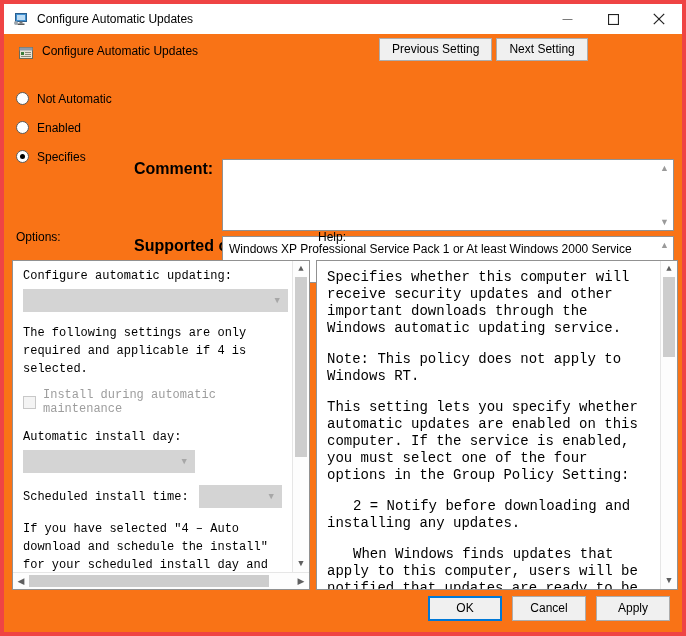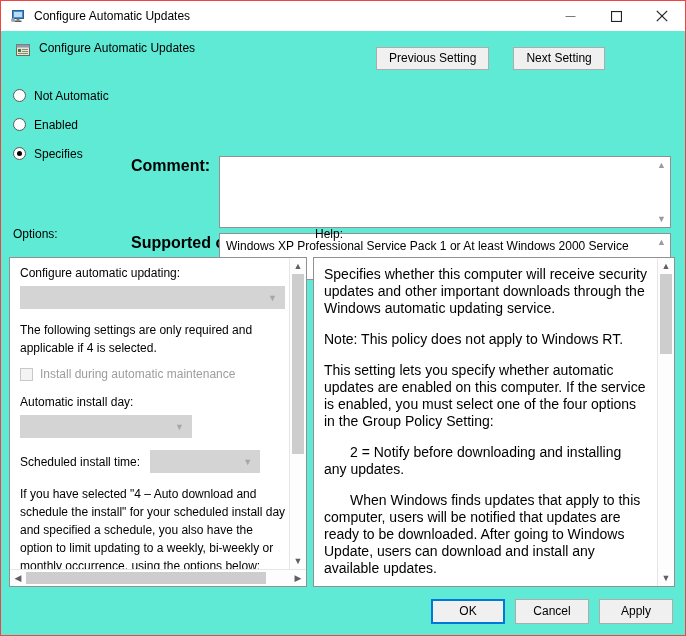--- a/index.html
+++ b/index.html
@@ -12,22 +12,22 @@
     background: #f0f0f0;
     font-family: "Liberation Sans", sans-serif;
     font-size: 12px;
     color: #000;
     overflow: hidden;
     position: relative;
   }
   .window {
     position: absolute;
     inset: 0;
-    background: #5eead4;
-    border: 1px solid #ef4444;
+    background: #f97316;
+    border: 4px solid #ef4444;
     box-sizing: border-box;
     display: flex;
     flex-direction: column;
   }
 
   
   .titlebar {
     height: 30px;
     background: #ffffff;
     display: flex;
@@ -84,23 +84,23 @@
     flex: none;
     position: relative;
   }
   .header-title {
     font-size: 12px;
     margin-top: 1px;
   }
   .nav-buttons {
     position: absolute;
     left: 375px;
-    top: 46px;
-    display: flex;
-    gap: 24px;
+    top: 34px;
+    display: flex;
+    gap: 4px;
   }
   .btn {
     background: #f0f0f0;
     border: 1px solid #acacac;
     font-family: "Liberation Sans", sans-serif;
     font-size: 12px;
     color: #000;
     padding: 0 12px;
     height: 23px;
     line-height: 21px;
@@ -202,20 +202,21 @@
     flex-direction: column;
     overflow: hidden;
   }
   .panel-opts { left: 8px; top: 256px; width: 298px; height: 330px; }
   .panel-help { left: 312px; top: 256px; width: 362px; height: 330px; }
 
   .panel-body {
     display: flex;
     flex: 1 1 auto;
     min-height: 0;
+    font-family: Liberation Mono, monospace;
   }
   .panel-content {
     flex: 1 1 auto;
     overflow: hidden;
     padding: 8px 10px 0 10px;
     min-width: 0;
   }
   .vscroll {
     width: 16px;
     flex: none;

